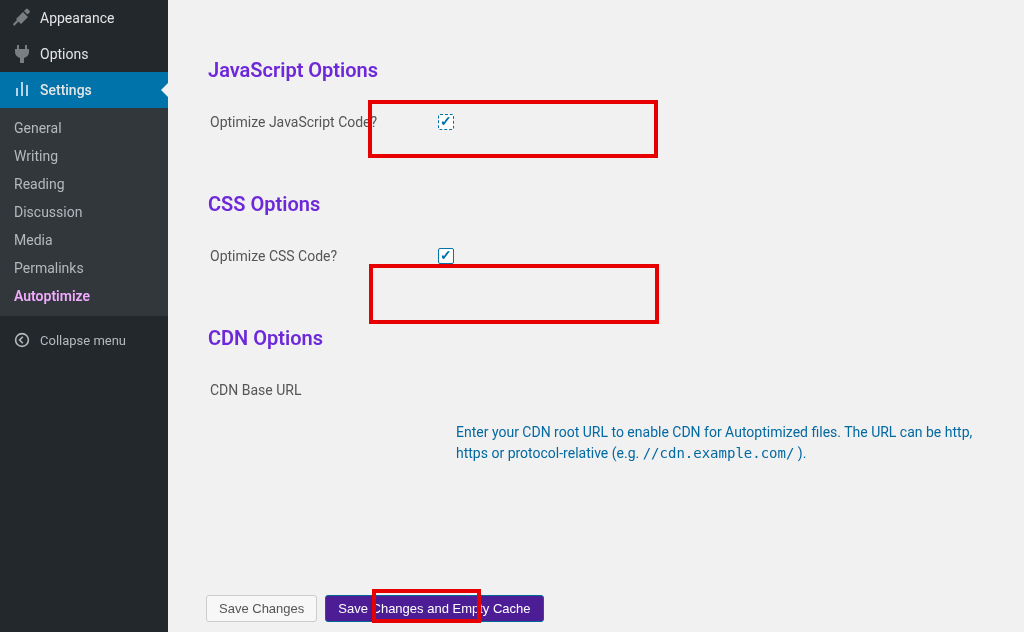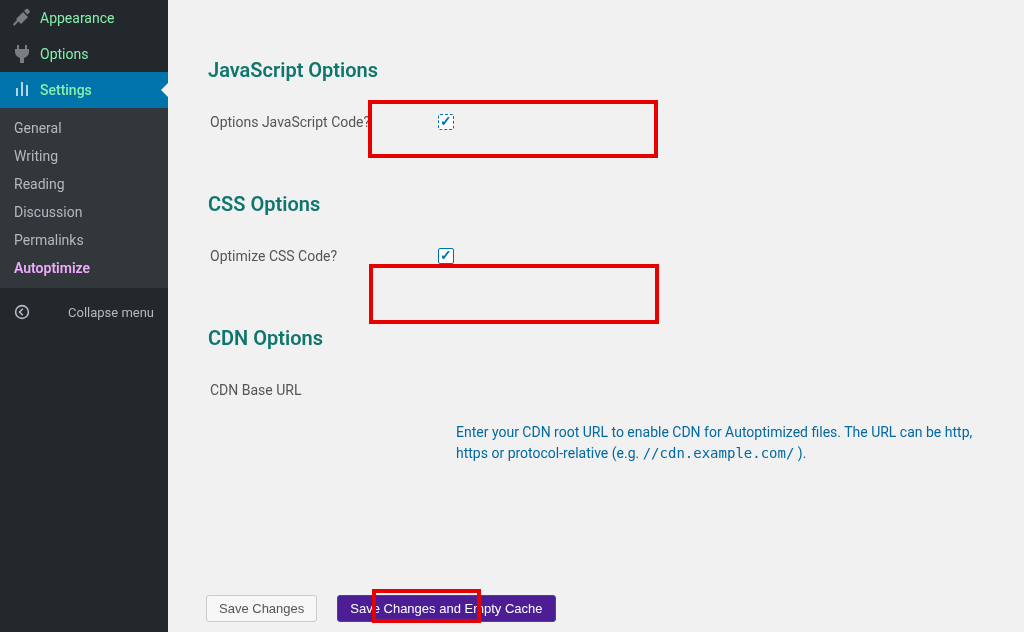--- a/index.html
+++ b/index.html
@@ -31,21 +31,21 @@
     .menu-item .icon {
       width: 20px;
       height: 20px;
       margin-right: 8px;
       display: inline-flex;
       align-items: center;
       justify-content: center;
       opacity: 0.7;
     }
     .menu-item svg { width: 20px; height: 20px; fill: rgba(240,245,250,.6); }
-    .menu-item .label { color: #86efac; }
+    .menu-item .label { color: #e5e5e5; }
     .menu-item.active {
       background: #0073aa;
       color: #fff;
       font-weight: 500;
     }
     .menu-item.active svg { fill: #fff; }
     .menu-item.active::after {
       content: "";
       position: absolute;
       right: -1px;
@@ -65,36 +65,35 @@
     }
     .submenu-item.current { color: #f0abfc; font-weight: 600; }
     .collapse-item {
       display: flex;
       align-items: center;
       padding: 10px 12px;
       color: #b4b9be;
       cursor: pointer;
       font-size: 13px;
       margin-top: 4px;
-      gap: 28px;
     }
     .collapse-item .icon { width: 20px; height: 20px; margin-right: 8px; display:inline-flex; align-items:center; justify-content:center; }
     .collapse-item svg { width: 16px; height: 16px; fill: #b4b9be; }
 
     .main {
       flex: 1;
       padding: 10px 30px 20px 30px;
       background: #f1f1f1;
       position: relative;
       height: 100%;
     }
     .section-title {
       font-size: 20px;
       font-weight: 600;
-      color: #0f766e;
+      color: #6d28d9;
       margin: 48px 0 18px 10px;
     }
     .section-title.first { margin-top: 48px; }
     .row {
       display: flex;
       align-items: center;
       position: relative;
     }
     .row-label {
       width: 240px;
@@ -142,21 +141,21 @@
       margin-left: 258px;
       margin-top: 24px;
     }
     .cdn-desc .mono { font-family: monospace; }
 
     .buttons {
       position: absolute;
       left: 38px;
       bottom: 10px;
       display: flex;
-      gap: 20px;
+      gap: 8px;
     }
     .btn {
       padding: 5px 12px;
       font-size: 13px;
       border-radius: 3px;
       cursor: pointer;
       border: 1px solid;
     }
     .btn-secondary {
       background: #f7f7f7;
@@ -195,39 +194,40 @@
           <path d="M4 8h2v8H4V8zm5-6h2v14H9V2zm5 3h2v11h-2V5z"></path>
         </svg>
     </span>
     <span class="label">Settings</span>
   </div>
   <div class="submenu">
     <div class="submenu-item">General</div>
     <div class="submenu-item">Writing</div>
     <div class="submenu-item">Reading</div>
     <div class="submenu-item">Discussion</div>
+    <div class="submenu-item">Media</div>
     <div class="submenu-item">Permalinks</div>
     <div class="submenu-item current">Autoptimize</div>
   </div>
   <div class="collapse-item">
     <span class="icon">
       <svg viewBox="0 0 20 20">
           <circle cx="10" cy="10" r="8" fill="none" stroke="#b4b9be" stroke-width="2"></circle>
           <path d="M11 6l-4 4 4 4" fill="none" stroke="#b4b9be" stroke-width="2"></path>
         </svg>
     </span>
     <span>Collapse menu</span>
   </div>
 </div>
 
 <div class="main">
 
   <h2 class="section-title first">JavaScript Options</h2>
   <div class="row" style="padding:14px 0 14px 0;">
-    <div class="row-label">Options JavaScript Code?</div>
+    <div class="row-label">Optimize JavaScript Code?</div>
     <div class="checkbox-wrap">
       <div class="checkbox dashed checked"></div>
     </div>
   </div>
 
   <h2 class="section-title">CSS Options</h2>
   <div class="row" style="padding:14px 0 14px 0;">
     <div class="row-label">Optimize CSS Code?</div>
     <div class="checkbox-wrap">
       <div class="checkbox checked"></div>

